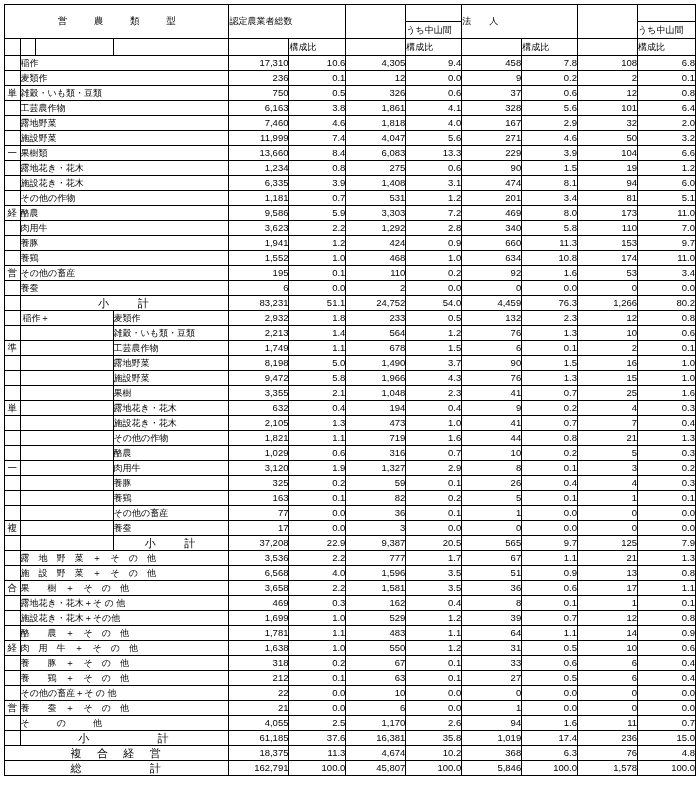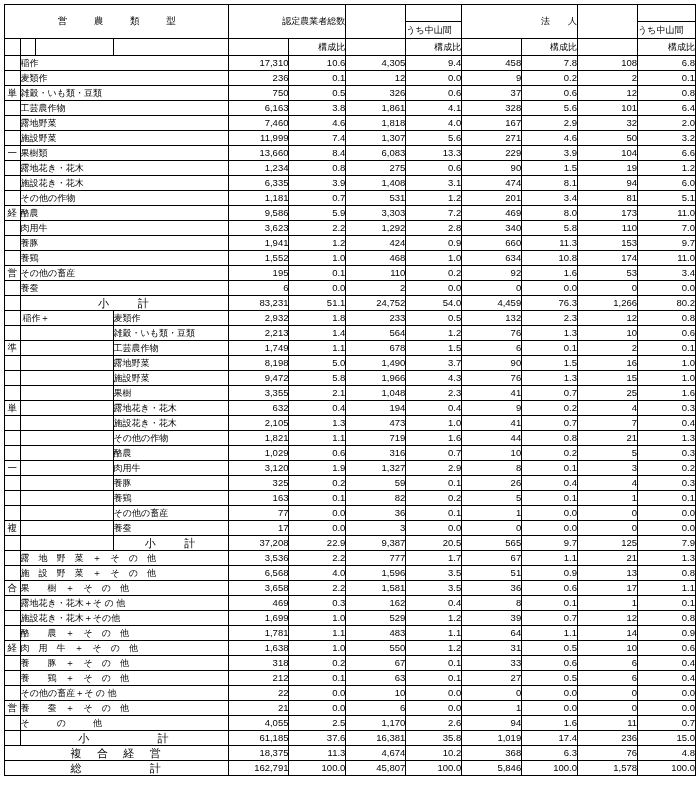--- a/index.html
+++ b/index.html
@@ -47,39 +47,39 @@
     text-align: left;
     padding-left: 3px;
     font-size: 9px;
   }
   .lbl-ind {
     text-align: left;
     padding-left: 14px;
     font-size: 9px;
   }
   .ctr {
-    text-align: right;
+    text-align: left;
     font-size: 9px;
   }
   .spread-wide {
     text-align: center;
     letter-spacing: 0.9em;
     text-indent: 0.9em;
     font-size: 9.5px;
     font-family: Liberation Serif, serif;
   }
   .vert {
     text-align: center;
     font-size: 9.5px;
     width: 15px;
   }
   .nb-top { border-top: none; }
   .nb-bot { border-bottom: none; }
   .nb-right { border-right: none; font-family: Liberation Serif, serif; }
-  .sub { font-size: 9px; text-align: right; }
+  .sub { font-size: 9px; text-align: left; }
   .total-lbl {
     text-align: center;
     font-size: 11px;
     letter-spacing: 0.2em;
   }
   .head-h { height: 17px; }
 </style>
 </head>
 <body>
 
@@ -189,21 +189,21 @@
           <td class="num">167</td>
           <td class="num">2.9</td>
           <td class="num">32</td>
           <td class="num">2.0</td>
         </tr>
         <tr>
           <td class="vert"></td>
           <td colspan="3" class="lbl">施設野菜</td>
           <td class="num">11,999</td>
           <td class="num">7.4</td>
-          <td class="num">1,307</td>
+          <td class="num">4,047</td>
           <td class="num">5.6</td>
           <td class="num">271</td>
           <td class="num">4.6</td>
           <td class="num">50</td>
           <td class="num">3.2</td>
         </tr>
         <tr>
           <td class="vert">一</td>
           <td colspan="3" class="lbl">果樹類</td>
           <td class="num">13,660</td>

